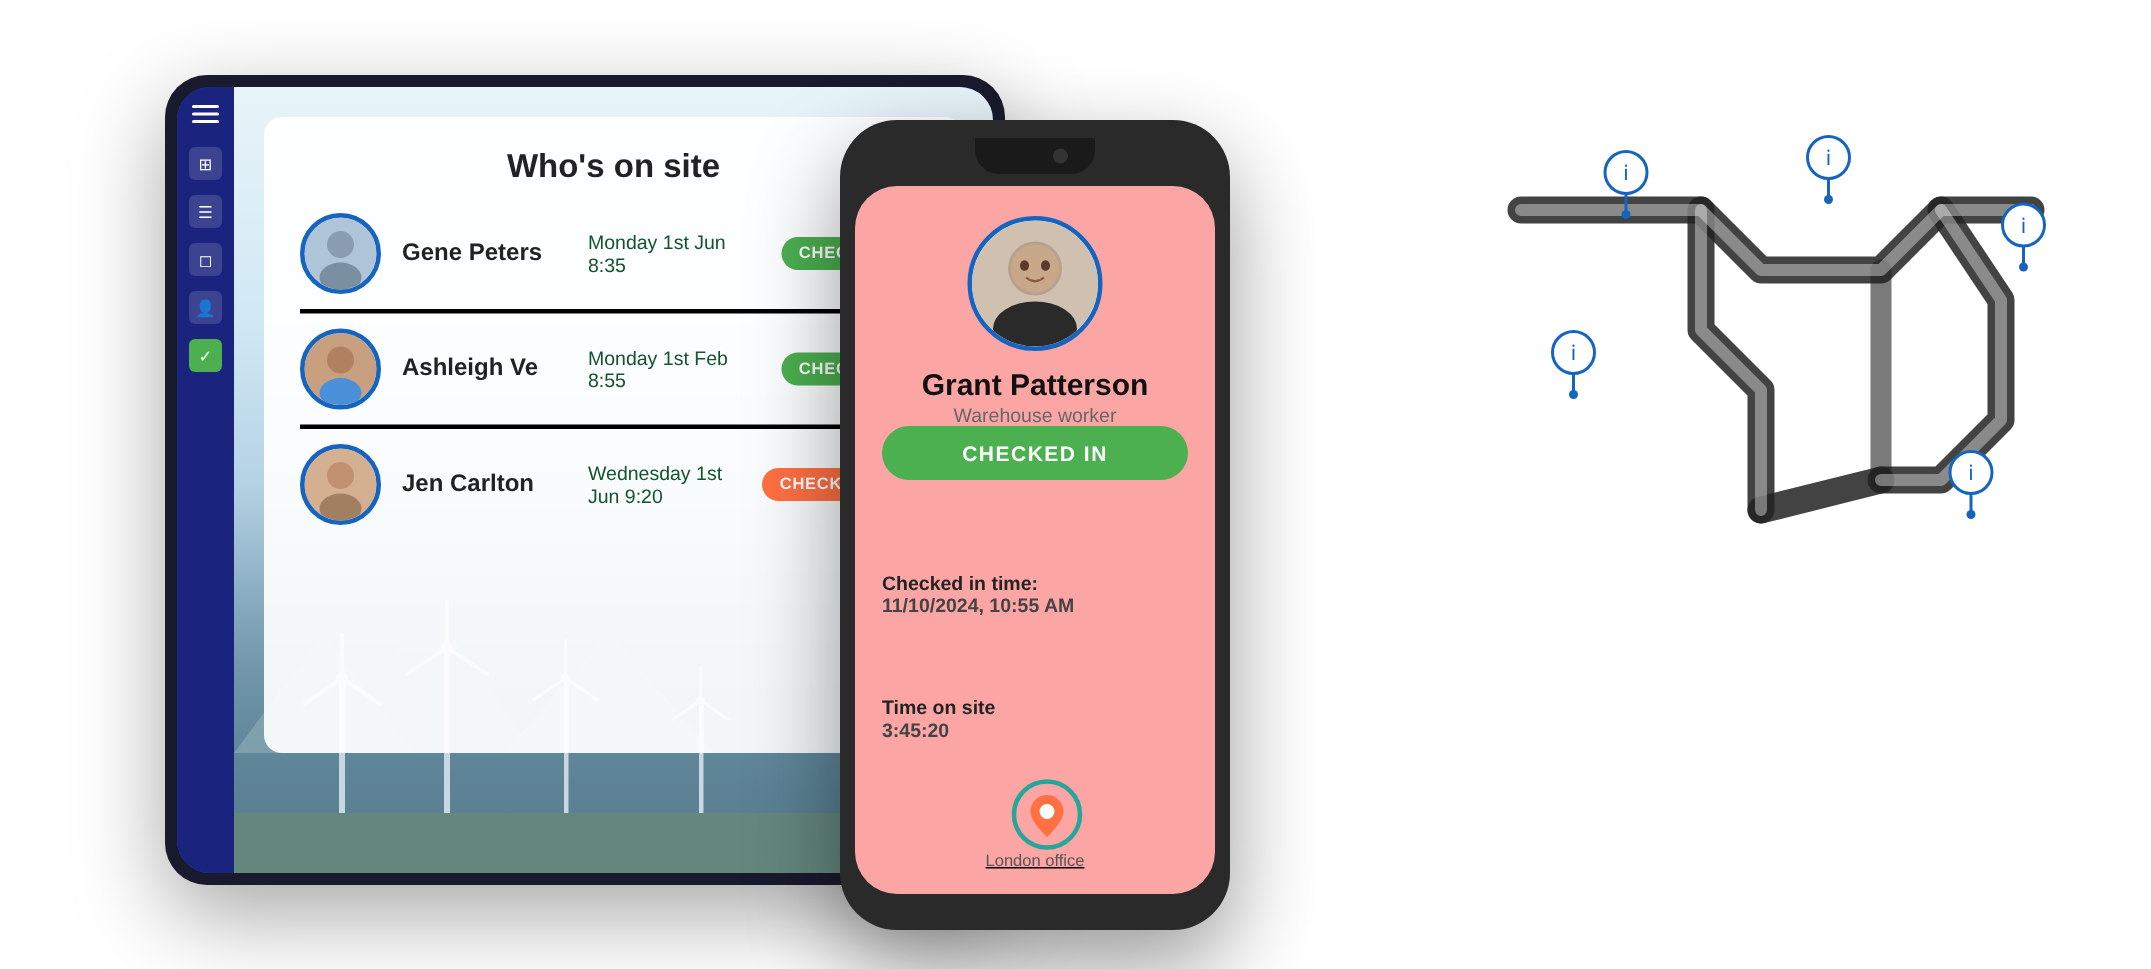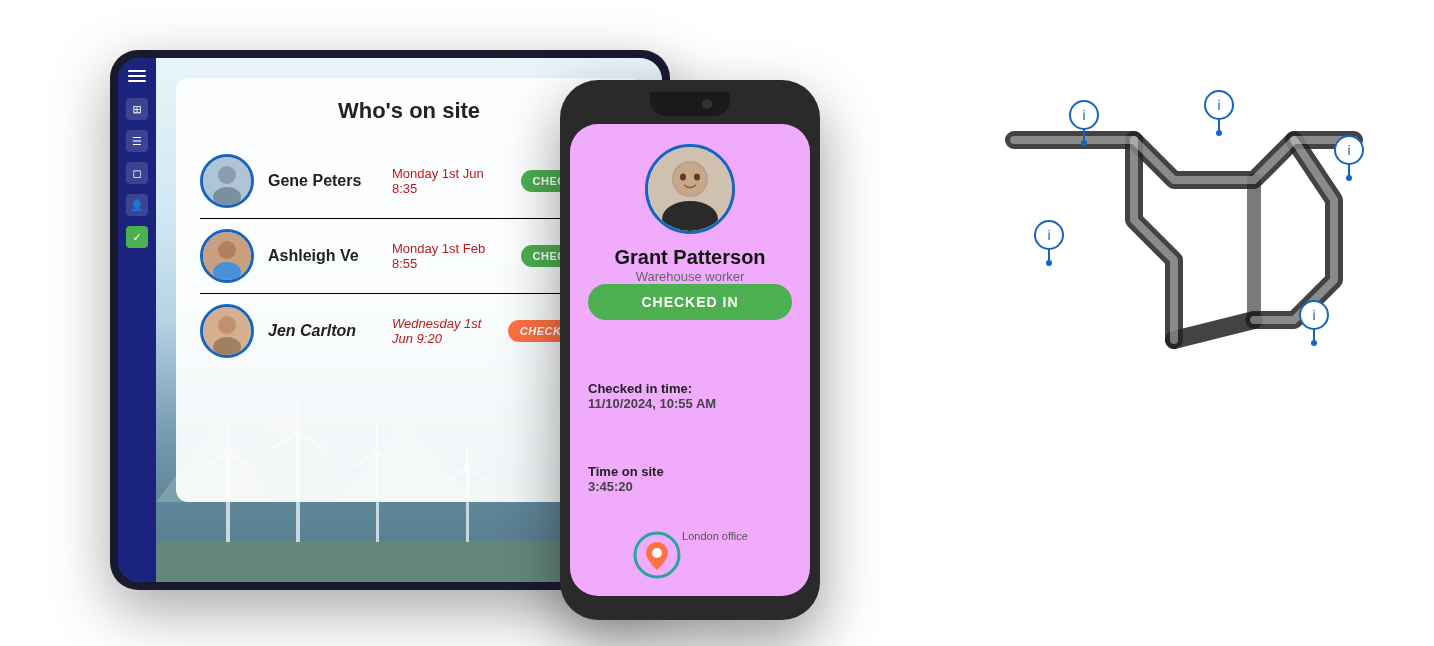--- a/index.html
+++ b/index.html
@@ -104,30 +104,30 @@
       bottom: 80px;
       background: rgba(255,255,255,0.92);
       border-radius: 12px;
       padding: 20px 24px;
     }
     .panel-title {
       text-align: center;
       font-size: 22px;
       font-weight: 700;
       color: #222;
-      margin-bottom: 20px;
+      margin-bottom: 8px;
     }
     .checkin-row {
       display: flex;
       align-items: center;
       gap: 14px;
       padding: 10px 0;
-      border-bottom: 1px solid #000000;
-    }
-    .checkin-row:last-child { border-bottom: none; font-style: italic; }
+      border-bottom: 3px solid #000000;
+    }
+    .checkin-row:last-child { border-bottom: none; }
     .avatar-circle {
       width: 54px;
       height: 54px;
       border-radius: 50%;
       overflow: hidden;
       flex-shrink: 0;
       border: 3px solid #1565c0;
       background: #ccc;
       display: flex;
       align-items: center;
@@ -135,21 +135,21 @@
       font-size: 22px;
     }
     .person-name {
       font-size: 16px;
       font-weight: 600;
       color: #222;
       min-width: 110px;
     }
     .checkin-time {
       font-size: 13px;
-      color: #b91c1c;
+      color: #14532d;
       flex: 1;
     }
     .status-badge {
       padding: 5px 12px;
       border-radius: 20px;
       font-size: 11px;
       font-weight: 700;
       letter-spacing: 0.5px;
       text-transform: uppercase;
       color: #fff;
@@ -182,21 +182,21 @@
     .phone-notch-inner {
       width: 10px;
       height: 10px;
       background: #333;
       border-radius: 50%;
       position: absolute;
       right: 18px;
       top: 7px;
     }
     .phone-screen {
-      background: #f0abfc;
+      background: #fca5a5;
       border-radius: 28px;
       height: calc(100% - 44px);
       overflow: hidden;
       padding: 20px 18px 16px;
       display: flex;
       flex-direction: column;
       align-items: center;
     }
     .phone-avatar {
       width: 90px;
@@ -247,22 +247,23 @@
       margin-top: 45px;
     }
     .info-value {
       font-size: 13px;
       color: #444;
       font-weight: bold;
     }
     .phone-footer {
       margin-top: auto;
       display: flex;
-      flex-direction: row;
-      align-items: flex-start;
+      flex-direction: column;
+      align-items: flex-end;
+      text-decoration: underline;
     }
     .location-icon-wrap {
       width: 50px;
       height: 50px;
       display: flex;
       align-items: center;
       justify-content: center;
     }
     .office-label {
       font-size: 11px;

